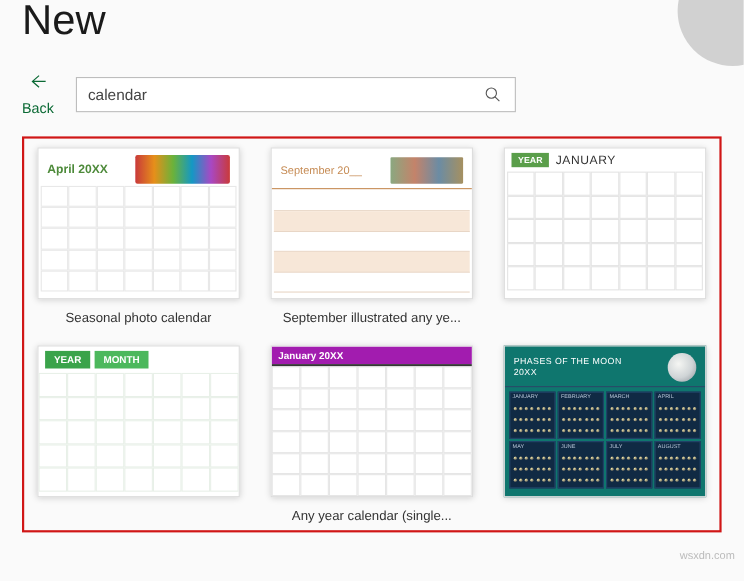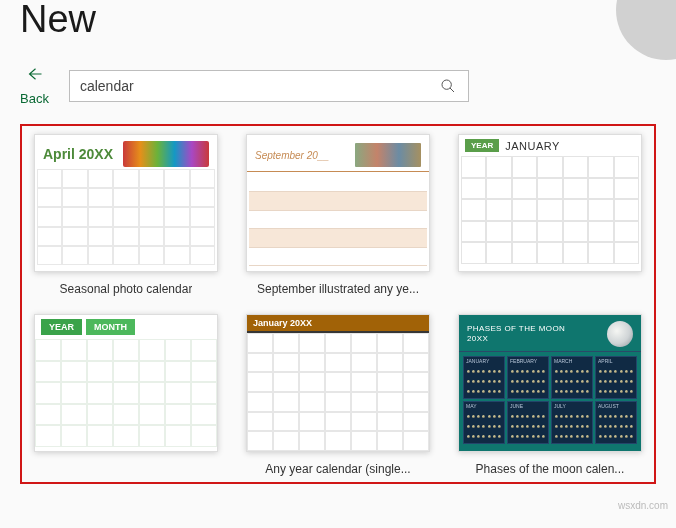--- a/index.html
+++ b/index.html
@@ -102,36 +102,36 @@
   font-size: 5px;
   color: #888;
 }
 .cal-grid div { border: 0.5px solid #e8e8e8; }
 
 
 .t1-head {
   display: flex; justify-content: space-between; align-items: center;
   padding: 6px 8px 2px 8px;
 }
-.t1-month { font-size: 14px; font-weight: bold; color: #4d8a3a; }
+.t1-month { font-size: 11px; font-weight: bold; color: #4d8a3a; }
 .t1-img {
   width: 86px; height: 26px;
   background: linear-gradient(90deg,#c93a3a 0%,#e68f1a 20%,#6bb23a 40%,#1498c4 60%,#a848c4 80%,#c93a3a 100%);
   border-radius: 2px;
 }
 .t1-days { display: grid; grid-template-columns: repeat(7,1fr); font-size: 5px; color:#888; text-align:center; padding: 0 2px; }
 .t1-body { height: 96px; padding: 0 2px; }
 .t1-body .cal-grid { height: 100%; grid-template-rows: repeat(5,1fr); }
 
 
 .t2-head {
   display:flex; justify-content:space-between; padding:8px 8px 4px 8px; align-items:center;
   border-bottom: 1px solid #c68b54;
 }
-.t2-month { font-size: 10px; color: #c68b54; font-style: italic; }
+.t2-month { font-size: 10px; color: #c68b54; }
 .t2-img { width:66px; height:24px; background: linear-gradient(90deg,#8aa880,#c4836a,#6b8ca4,#a69060); border-radius:1px; }
 .t2-days { display:grid; grid-template-columns:repeat(7,1fr); font-size:5px; color:#c68b54; text-align:center; padding:2px 2px 0 2px; }
 .t2-body { height:92px; padding:0 2px; }
 .t2-body .strip-grid { display:grid; grid-template-rows:repeat(5,1fr); height:100%; }
 .t2-body .strip-grid div { border-bottom:1px solid #e8d6c6; }
 .t2-body .strip-grid div:nth-child(even){ background:#f7e7d8; }
 .t2-body .strip-grid div:nth-child(odd){ background:#ffffff; }
 
 
 .t3-head { display:flex; align-items:center; gap:6px; padding:4px 6px 2px 6px; }
@@ -149,21 +149,21 @@
 .t4-year, .t4-month {
   background:#3aa34a; color:#fff; font-size:9px; font-weight:bold; padding:3px 8px;
 }
 .t4-month { background:#4cb85c; }
 .t4-days { display:grid; grid-template-columns:repeat(7,1fr); font-size:5px; background:#ecf6ec; color:#4a8a4a; text-align:center; }
 .t4-body { height:108px; padding:0; }
 .t4-body .cal-grid { height:100%; grid-template-rows:repeat(5,1fr); }
 .t4-body .cal-grid div { border-color:#e8f0e8; }
 
 
-.t5-bar { background:#a16207; color:#fff; font-size:9px; font-weight:bold; padding:3px 6px; }
+.t5-bar { background:#a21caf; color:#fff; font-size:9px; font-weight:bold; padding:3px 6px; }
 .t5-days { display:grid; grid-template-columns:repeat(7,1fr); font-size:5px; background:#363636; color:#fff; text-align:center; padding:1px 0; }
 .t5-body { height:118px; }
 .t5-body .cal-grid { height:100%; grid-template-rows:repeat(6,1fr); }
 .t5-body .cal-grid div { border-color:#e6e6e6; }
 
 
 .t6 { background:#0f766e; color:#fff; }
 .t6-head { display:flex; justify-content:space-between; align-items:center; padding:6px 8px 4px 8px; border-bottom:1px solid #2a4a68; }
 .t6-title { font-size:8px; letter-spacing:0.4px; line-height:1.3; }
 .t6-moon { width:26px; height:26px; border-radius:50%; background: radial-gradient(circle at 38% 38%, #f5f6f3, #cfd4d6 55%, #8a9298 100%); }
@@ -688,19 +688,18 @@
                 <span></span>
                 <span></span>
                 <span></span>
                 <span></span>
                 <span></span>
                 <span></span>
               </div>
             </div>
         </div>
       </div>
-      <div class="card-label">Phases of the moon calen...</div>
     </div>
 
   </div>
 </div>
 
 <div class="watermark">wsxdn.com</div>
 
 </body></html>

